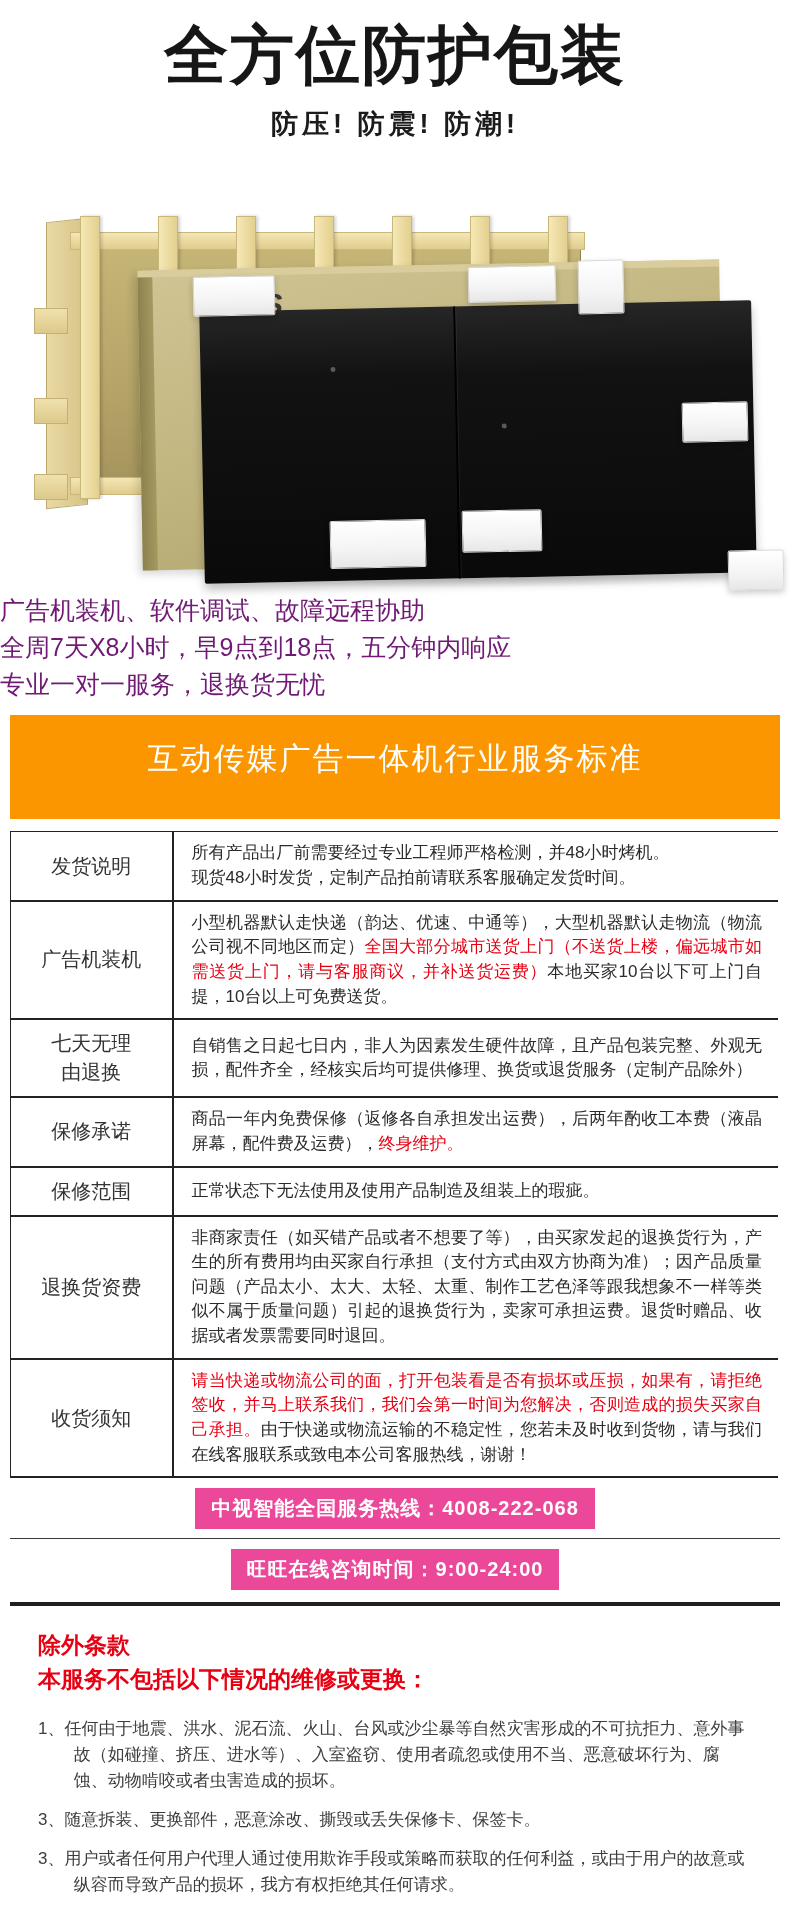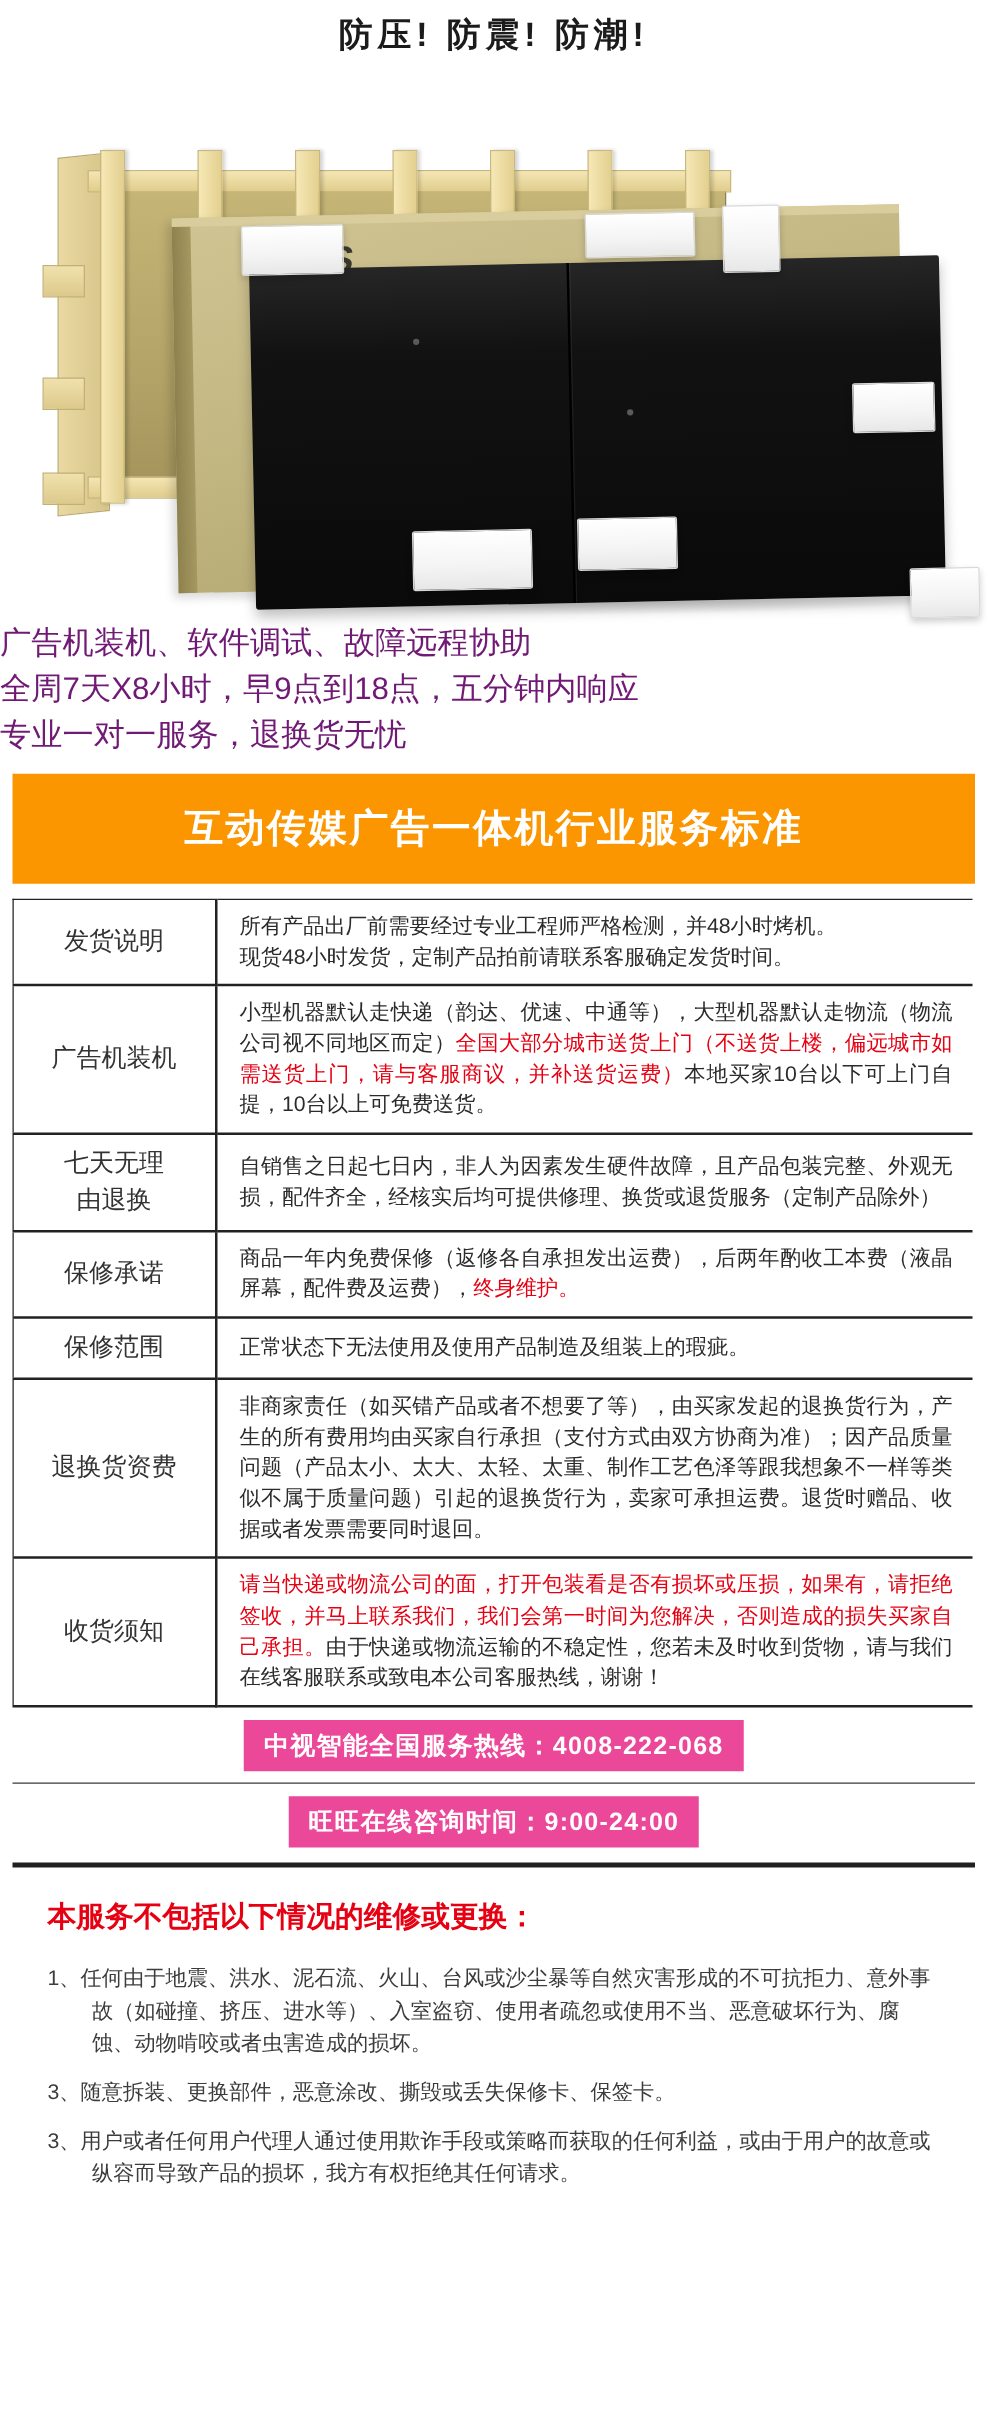--- a/index.html
+++ b/index.html
@@ -80,23 +80,23 @@
     transform: rotate(-1.2deg);
   }
   .ground-shadow {
     position: absolute; left: 170px; top: 398px; width: 580px; height: 26px;
     background: radial-gradient(ellipse at center, rgba(0,0,0,.16) 0%, rgba(0,0,0,0) 70%);
   }
   
   .intro { color: #701a75; font-size: 25px; line-height: 37px; }
   
   .banner {
-    margin: 12px 10px 0; height: 88px; line-height: 88px;
+    margin: 12px 10px 0; height: 104px; line-height: 88px;
     background: #fb9600; color: #ffffff; text-align: center;
-    font-size: 31px; font-weight: 700; letter-spacing: 2px;
+    font-size: 31px; font-weight: 400; letter-spacing: 2px;
   }
   
   table.svc {
     width: 768px; margin: 12px 10px 0; border-collapse: collapse;
     border-top: 1px solid #222; border-left: 1px solid #222;
   }
   table.svc td { border-bottom: 2px solid #222; vertical-align: middle; }
   table.svc .c-label {
     width: 162px; border-right: 2px solid #222; text-align: center;
     font-size: 20px; color: #333; white-space: pre-line; padding: 9px 6px; line-height: 1.45;
@@ -124,20 +124,21 @@
   .exc-list { margin-top: 20px; }
   .exc-item {
     font-size: 17px; color: #3c3c3c; line-height: 26px;
     margin-bottom: 13px; padding-left: 2.1em; text-indent: -2.1em;
   }
 </style>
 </head>
 <body>
 
 <div class="hero">
+  <div class="hero-title">全方位防护包装</div>
   <div class="hero-sub">防压! 防震! 防潮!</div>
 </div>
 
 <div class="stage">
   <div class="ground-shadow"></div>
 
   <div class="crate">
     <div class="crate-side"></div>
     <div class="crate-panel"></div>
     <div class="crate-board" style="top:86px"></div>
@@ -217,19 +218,20 @@
       </tr>
     </tbody>
 </table>
 
 <div class="hotbar">中视智能全国服务热线：4008-222-068</div>
 <hr class="sep-thin">
 <div class="hotbar">旺旺在线咨询时间：9:00-24:00</div>
 <hr class="sep-thick">
 
 <div class="exc">
+  <div class="exc-title">除外条款</div>
   <div class="exc-title">本服务不包括以下情况的维修或更换：</div>
   <div class="exc-list">
       <div class="exc-item">1、任何由于地震、洪水、泥石流、火山、台风或沙尘暴等自然灾害形成的不可抗拒力、意外事故（如碰撞、挤压、进水等）、入室盗窃、使用者疏忽或使用不当、恶意破坏行为、腐蚀、动物啃咬或者虫害造成的损坏。</div>
       <div class="exc-item">3、随意拆装、更换部件，恶意涂改、撕毁或丢失保修卡、保签卡。</div>
       <div class="exc-item">3、用户或者任何用户代理人通过使用欺诈手段或策略而获取的任何利益，或由于用户的故意或纵容而导致产品的损坏，我方有权拒绝其任何请求。</div>
     </div>
 </div>
 
 </body></html>

